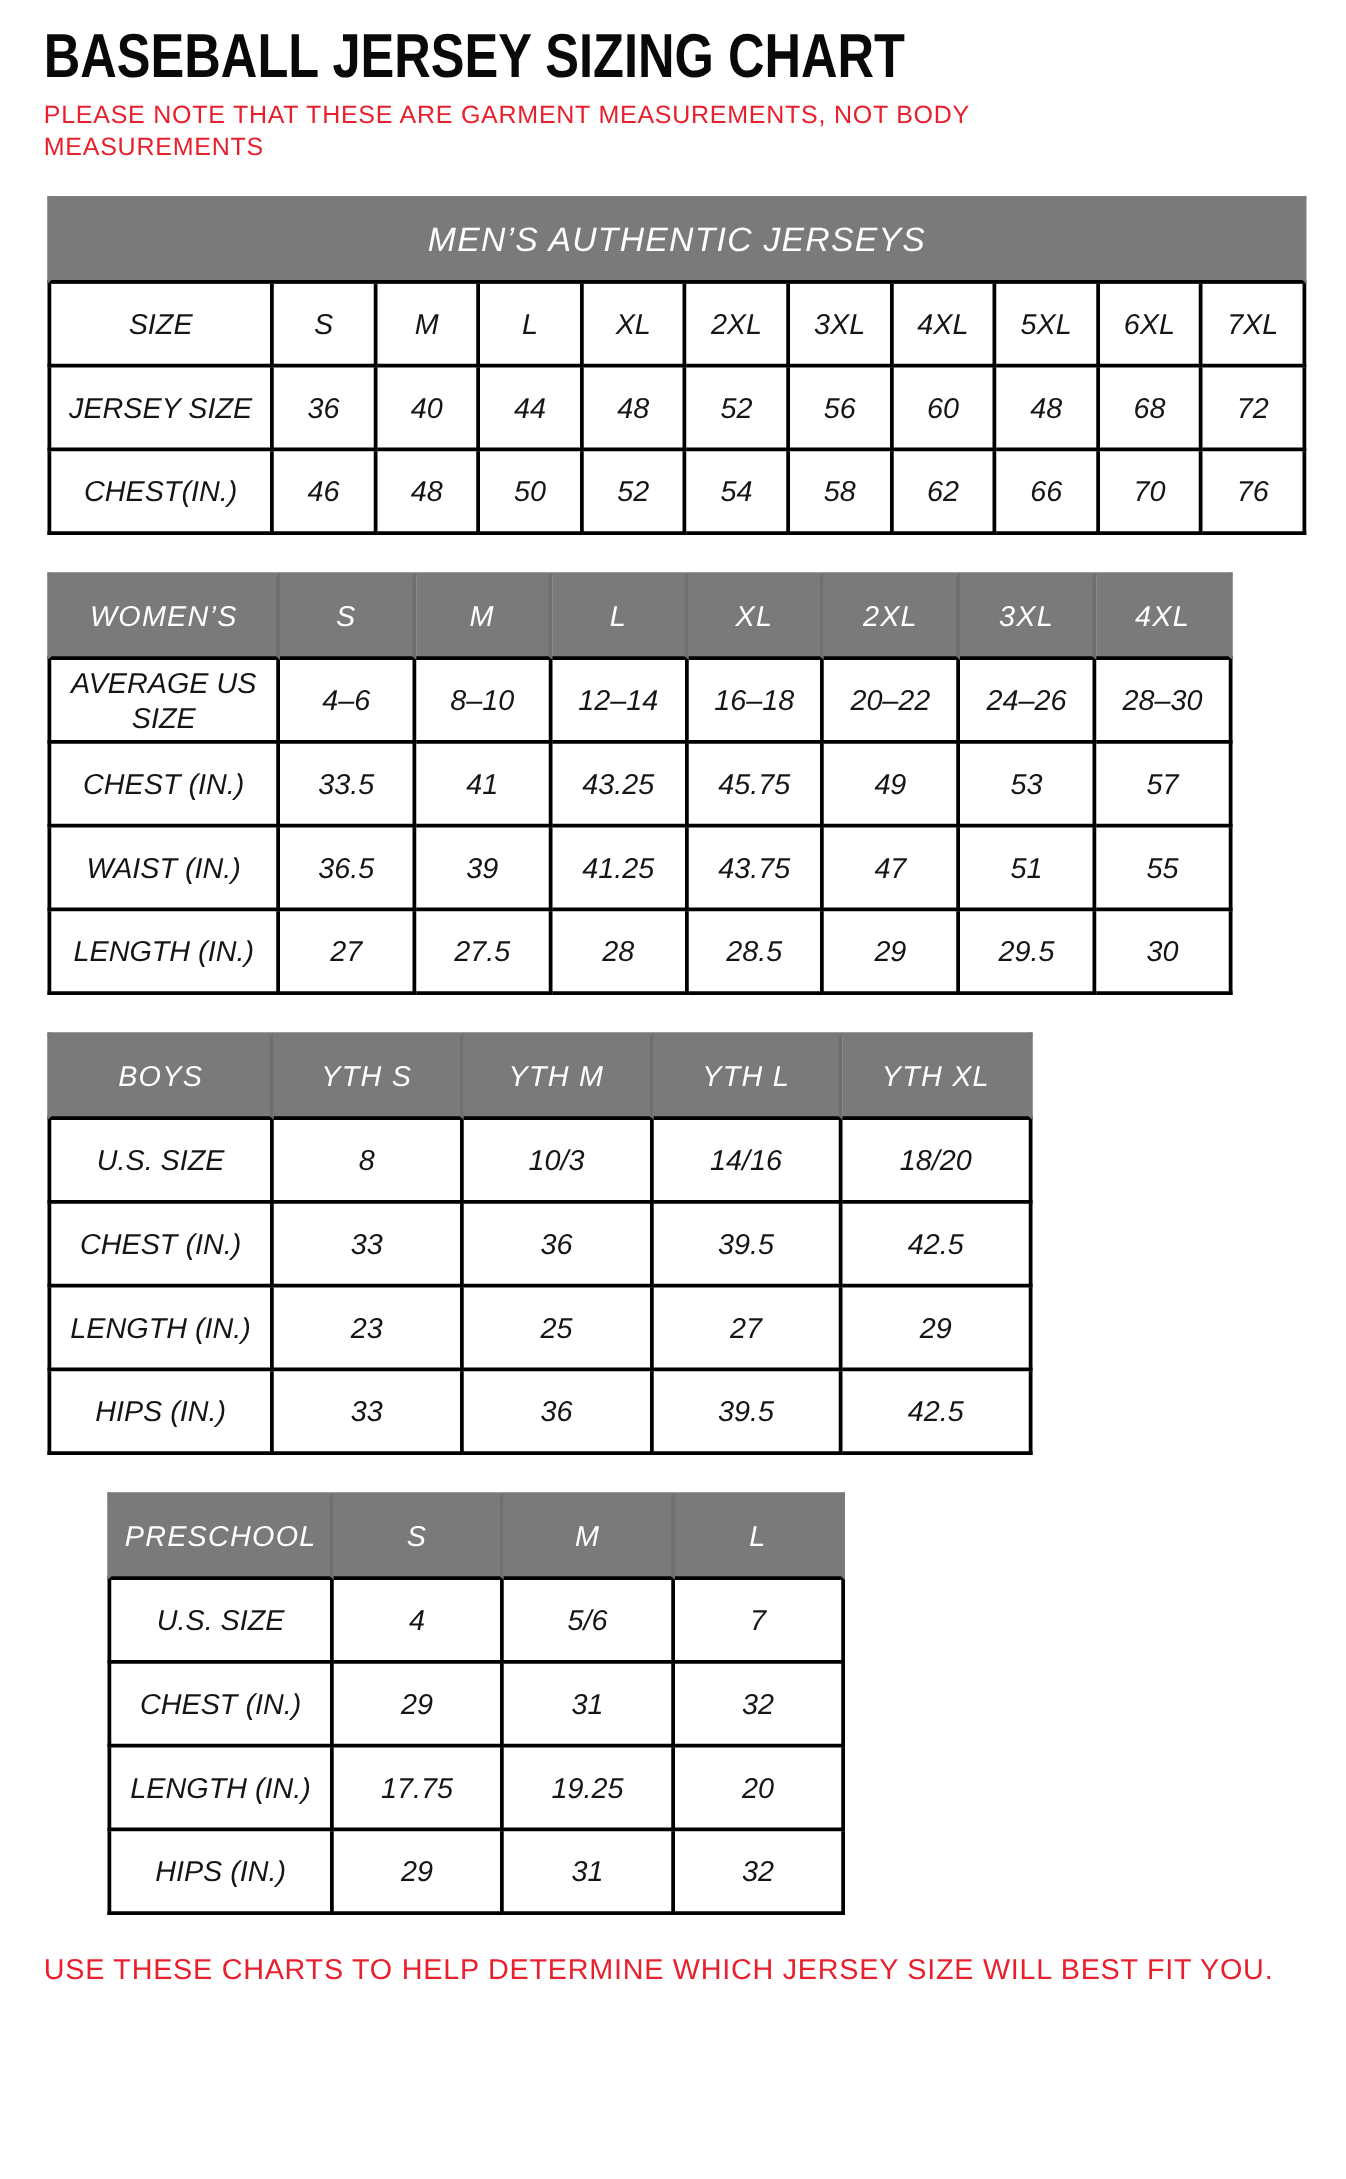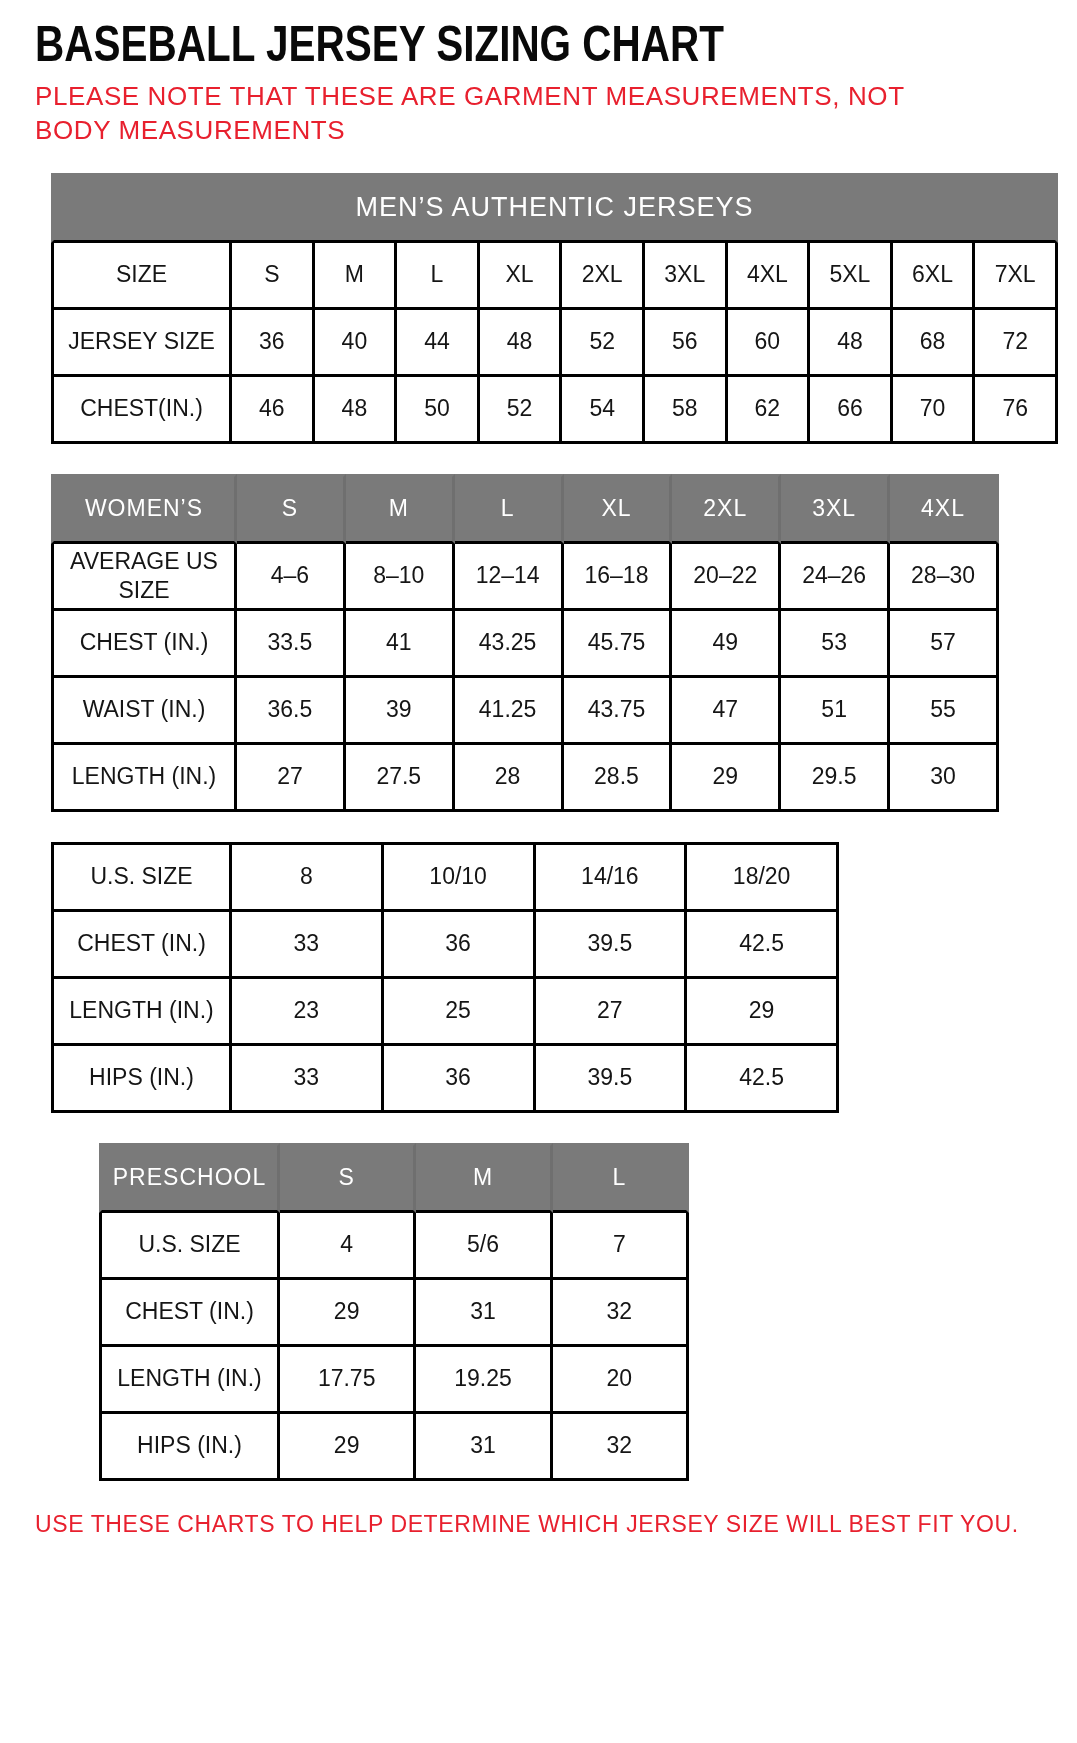--- a/index.html
+++ b/index.html
@@ -26,29 +26,30 @@
     color: #090909;
     letter-spacing: 0px;
     transform: scaleX(0.88) scaleY(1.08);
     transform-origin: left center;
     white-space: nowrap;
   }
   .note {
     margin: 0 0 26px 0;
     max-width: 890px;
     color: #e8202e;
-    font-size: 26px;
+    font-size: 20px;
     line-height: 1.28;
     letter-spacing: 0.6px;
   }
   table {
     border-collapse: separate;
     border-spacing: 0;
     table-layout: fixed;
-    margin: 0 0 30px 16px;
+    margin: 0 0 30px 3px;
+    font-style: italic;
   }
   td {
     border-right: 3px solid #000;
     border-bottom: 3px solid #000;
     text-align: center;
     vertical-align: middle;
     font-size: 23px;
     line-height: 1.25;
     color: #151515;
     height: 60px;
@@ -223,24 +224,31 @@
       </table>
       <table id="t-boys">
         <colgroup>
           <col>
           <col>
           <col>
           <col>
           <col>
         </colgroup>
         <tbody>
+          <tr class="gray">
+            <td>BOYS</td>
+            <td>YTH S</td>
+            <td>YTH M</td>
+            <td>YTH L</td>
+            <td>YTH XL</td>
+          </tr>
           <tr>
             <td>U.S. SIZE</td>
             <td>8</td>
-            <td>10/10</td>
+            <td>10/3</td>
             <td>14/16</td>
             <td>18/20</td>
           </tr>
           <tr>
             <td>CHEST (IN.)</td>
             <td>33</td>
             <td>36</td>
             <td>39.5</td>
             <td>42.5</td>
           </tr>

